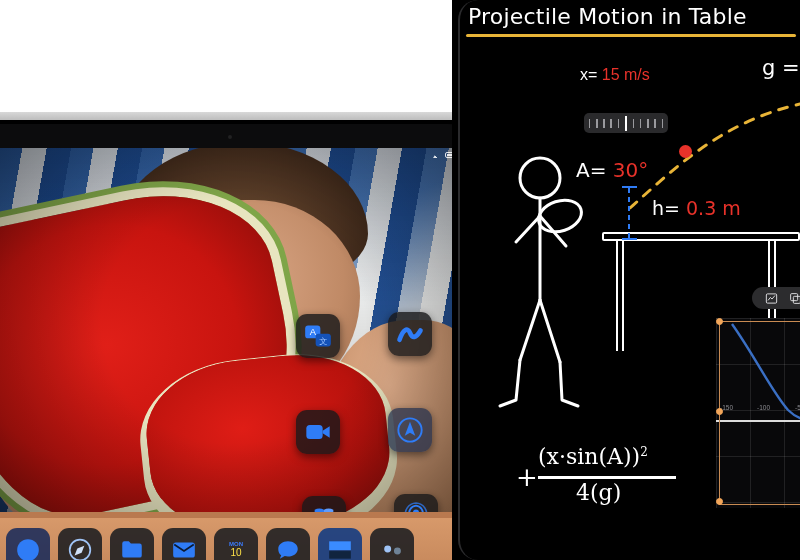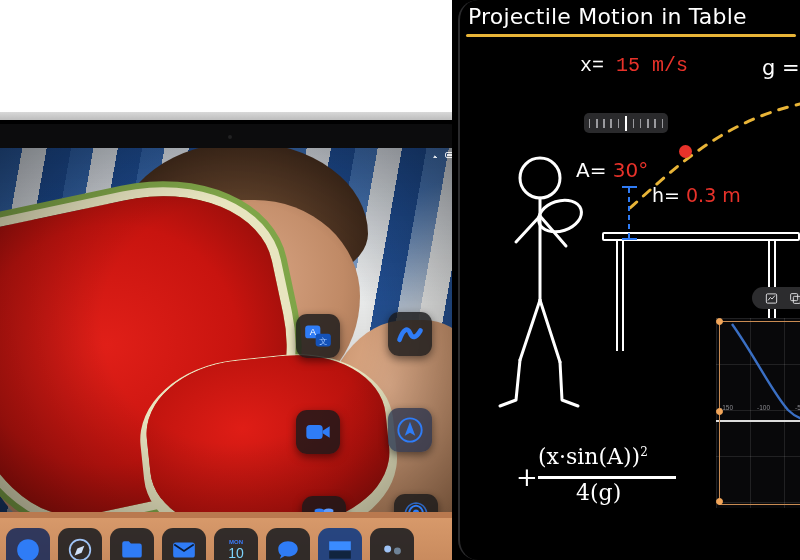--- a/index.html
+++ b/index.html
@@ -129,29 +129,29 @@
   .board { position:absolute; left:452px; top:0; width:348px; height:560px;
            background:#000; overflow:hidden; }
   .board-frame { position:absolute; left:6px; top:0; right:0; bottom:0;
                  border-left:2px solid #2b2b2d; border-radius:20px 0 0 20px; }
 
   .title { position:absolute; left:16px; top:4px; font-size:22px; color:#fff;
            font-family:"DejaVu Sans", sans-serif; letter-spacing:.2px; white-space:nowrap; }
   .title-ul { position:absolute; left:14px; top:34px; width:330px; height:3px;
               background:#e8b437; border-radius:2px; }
 
-  .eq-x { position:absolute; left:128px; top:54px; font-size:20px; color:#fff;
-          font-family:Liberation Mono, monospace; }
+  .eq-x { position:absolute; left:128px; top:66px; font-size:16px; color:#fff;
+          font-family:Liberation Sans, sans-serif; }
   .eq-x em { color:#e8322a; font-style:normal; }
   .eq-g { position:absolute; left:310px; top:56px; font-size:21px; color:#fff;
           font-family:"DejaVu Sans", sans-serif; }
   .eq-a { position:absolute; left:124px; top:138px; font-size:20px; color:#fff;
           font-family:"DejaVu Sans", sans-serif;margin-top:20px; }
   .eq-a em { color:#e8322a; font-style:normal; }
-  .eq-h { position:absolute; left:200px; top:184px; font-size:19px; color:#fff;
+  .eq-h { position:absolute; left:200px; top:197px; font-size:19px; color:#fff;
           font-family:"DejaVu Sans", sans-serif; }
   .eq-h em { color:#e8322a; font-style:normal; }
 
   .slider { position:absolute; left:132px; top:113px; width:84px; height:20px;
             border-radius:5px; background:#2a2a2c;
             display:flex; align-items:center; justify-content:space-between;
             padding:0 5px; }
   .slider i { display:block; width:1.4px; height:9px; background:#9a9a9e; }
   .slider .mid { width:2.4px; height:15px; background:#fff; }
 
@@ -306,21 +306,21 @@
       </svg>
     </div>
     <div class="dockicon">
       <svg viewBox="0 0 24 24">
         <rect x="2" y="5" width="20" height="14" rx="2.5" fill="#2f7cf6"></rect>
         <path d="M3 7l9 6 9-6" fill="none" stroke="#0b1a33" stroke-width="1.6"></path>
       </svg>
     </div>
     <div class="dockicon" style="flex-direction:column">
       <span style="font-size:6px;color:#3a7bfc;font-weight:700;line-height:1.1">MON</span>
-      <span style="font-size:14px;color:#7dd3fc;line-height:1.05">10</span>
+      <span style="font-size:10px;color:#fde047;line-height:1.05">10</span>
     </div>
     <div class="dockicon">
       <svg viewBox="0 0 24 24">
         <path d="M12 4c5 0 9 3 9 7s-4 7-9 7a11 11 0 0 1-3-.4L4.5 20l1.2-3.2C4 15.6 3 13.9 3 11c0-4 4-7 9-7z" fill="#2f7cf6"></path>
       </svg>
     </div>
     <div class="dockicon" style="background:rgba(20,60,130,.9)">
       <svg viewBox="0 0 24 24">
         <rect x="2" y="4" width="20" height="8" fill="#3a8bff"></rect>
         <rect x="2" y="13" width="20" height="7" fill="#11243f"></rect>

